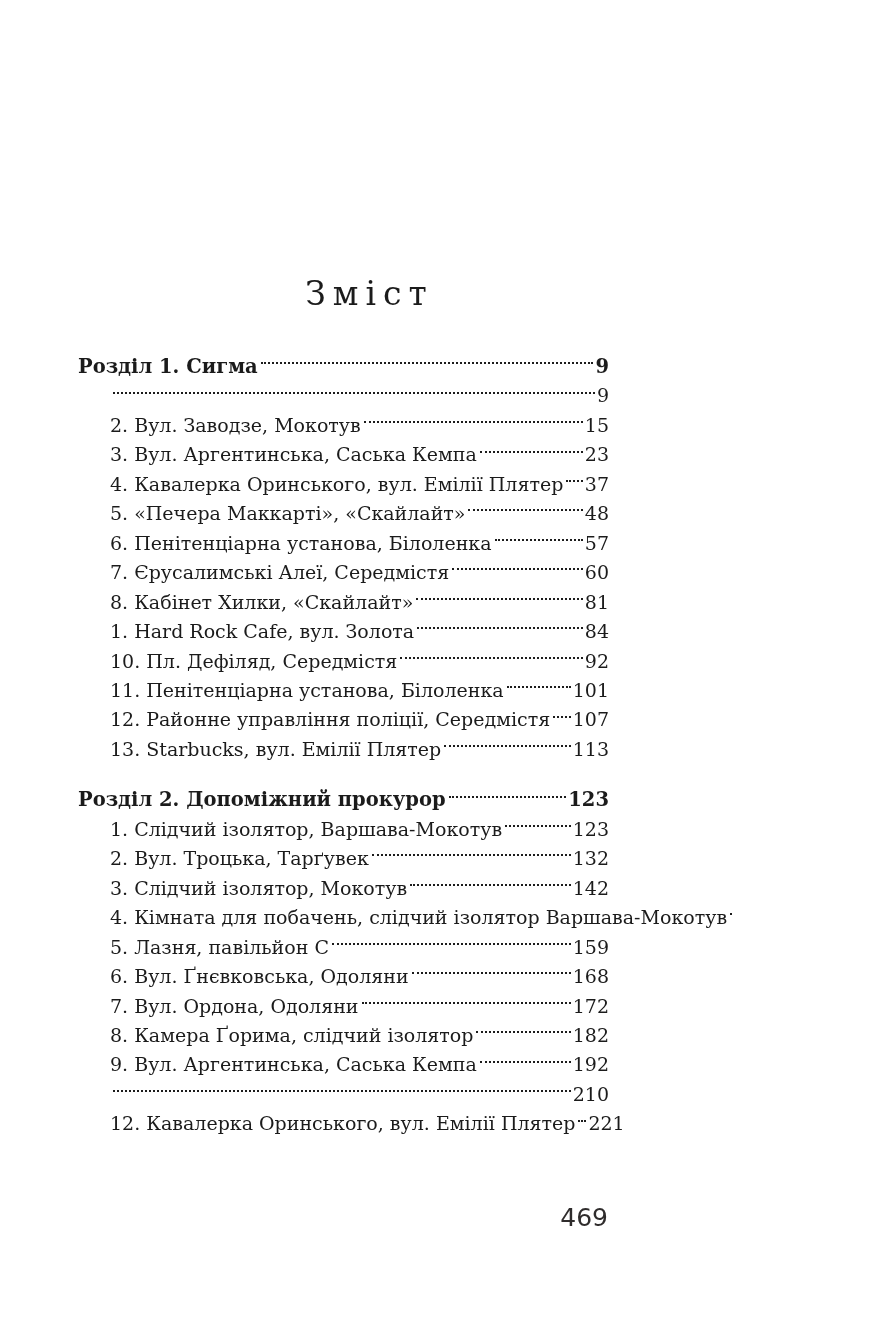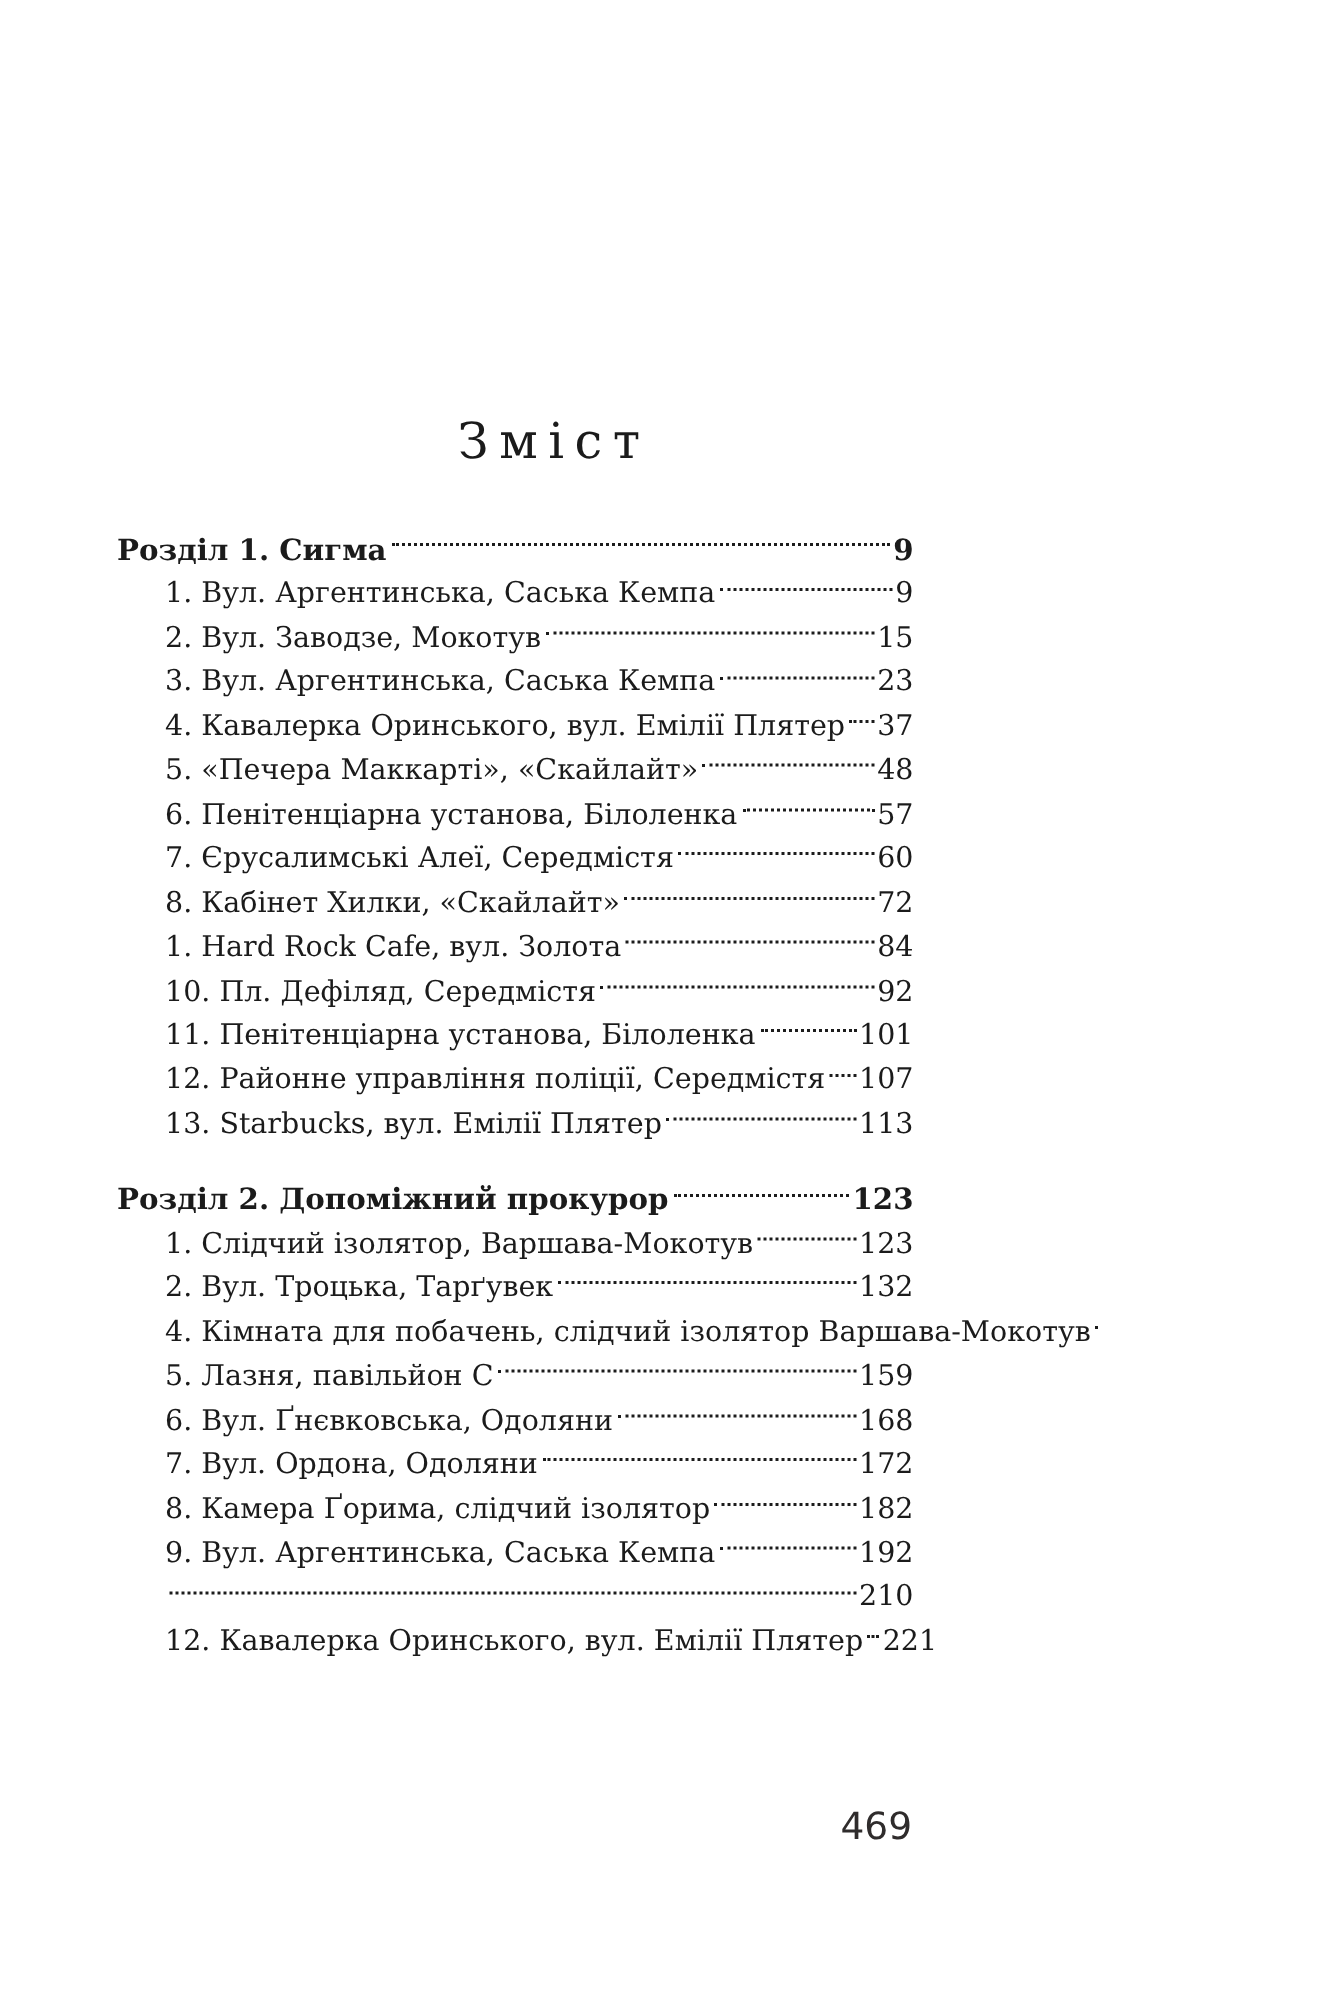--- a/index.html
+++ b/index.html
@@ -54,21 +54,20 @@
 <div class="page">
   <h1 class="title">Зміст</h1>
   <div class="toc" id="toc">
       <div class="section">
         <div class="row head">
           <span class="label">Розділ 1. Сигма</span>
           <span class="dots"></span>
           <span class="pg">9</span>
         </div>
         <div class="row item">
-          <span class="label">1. Вул. Аргентинська, Саська Кемпа</span>
           <span class="dots"></span>
           <span class="pg">9</span>
         </div>
         <div class="row item">
           <span class="label">2. Вул. Заводзе, Мокотув</span>
           <span class="dots"></span>
           <span class="pg">15</span>
         </div>
         <div class="row item">
           <span class="label">3. Вул. Аргентинська, Саська Кемпа</span>
@@ -91,21 +90,21 @@
           <span class="pg">57</span>
         </div>
         <div class="row item">
           <span class="label">7. Єрусалимські Алеї, Середмістя</span>
           <span class="dots"></span>
           <span class="pg">60</span>
         </div>
         <div class="row item">
           <span class="label">8. Кабінет Хилки, «Скайлайт»</span>
           <span class="dots"></span>
-          <span class="pg">72</span>
+          <span class="pg">81</span>
         </div>
         <div class="row item">
           <span class="label">1. Hard Rock Cafe, вул. Золота</span>
           <span class="dots"></span>
           <span class="pg">84</span>
         </div>
         <div class="row item">
           <span class="label">10. Пл. Дефіляд, Середмістя</span>
           <span class="dots"></span>
           <span class="pg">92</span>
@@ -134,20 +133,25 @@
         </div>
         <div class="row item">
           <span class="label">1. Слідчий ізолятор, Варшава-Мокотув</span>
           <span class="dots"></span>
           <span class="pg">123</span>
         </div>
         <div class="row item">
           <span class="label">2. Вул. Троцька, Тарґувек</span>
           <span class="dots"></span>
           <span class="pg">132</span>
+        </div>
+        <div class="row item">
+          <span class="label">3. Слідчий ізолятор, Мокотув</span>
+          <span class="dots"></span>
+          <span class="pg">142</span>
         </div>
         <div class="row item">
           <span class="label">4. Кімната для побачень, слідчий ізолятор Варшава-Мокотув</span>
           <span class="dots"></span>
           <span class="pg">151</span>
         </div>
         <div class="row item">
           <span class="label">5. Лазня, павільйон С</span>
           <span class="dots"></span>
           <span class="pg">159</span>

